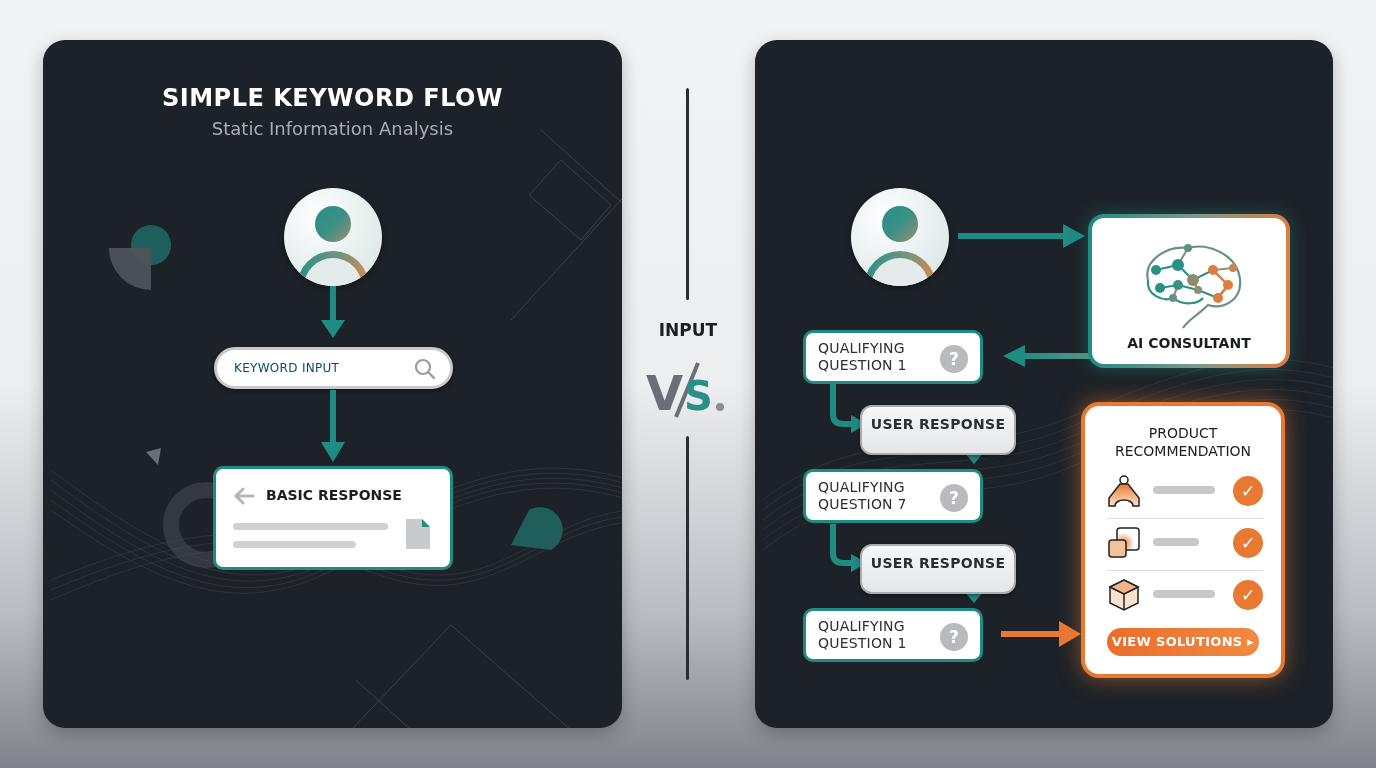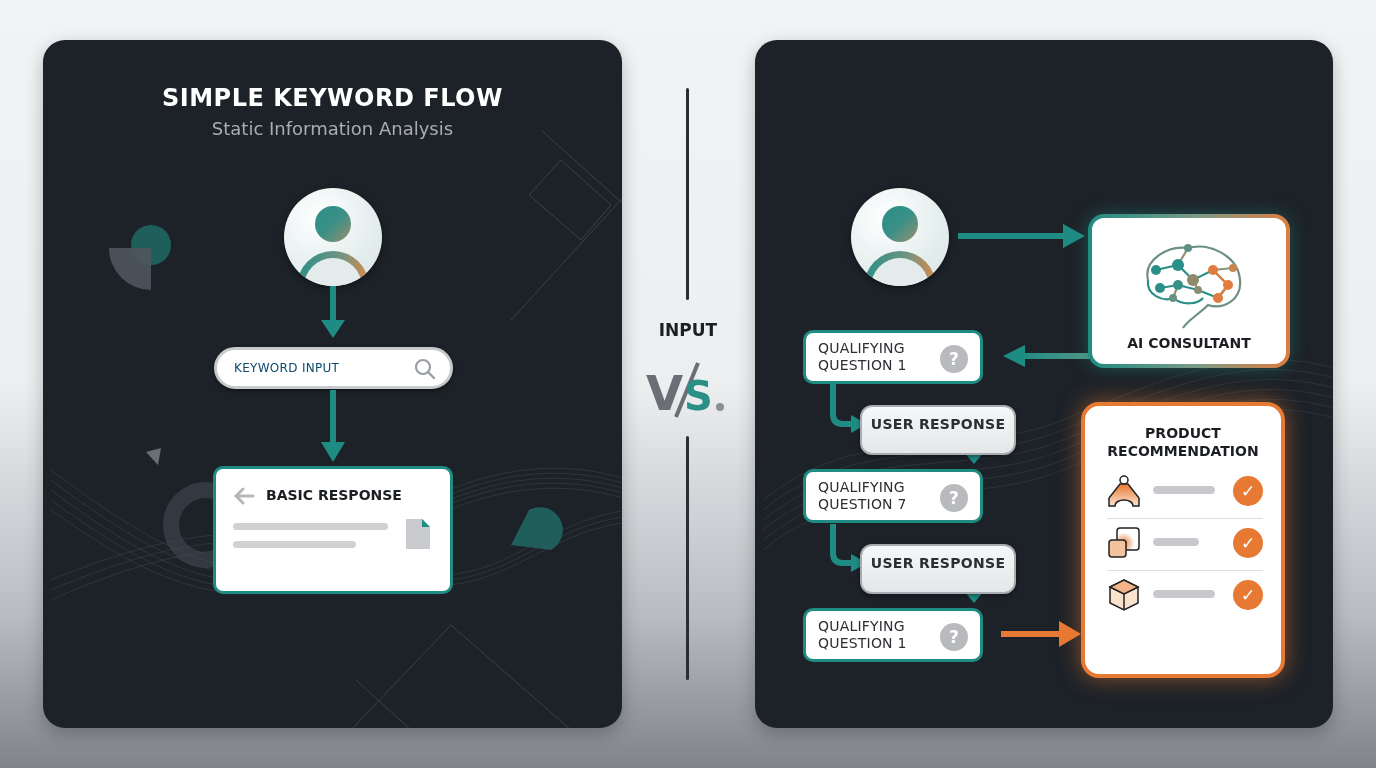--- a/index.html
+++ b/index.html
@@ -41,21 +41,21 @@
     background: linear-gradient(#e4eceb,#e4eceb) padding-box, linear-gradient(90deg, #2a8f86, #6f9484 60%, #d98a4a) border-box;
   }
   .kw-input {
     position: absolute; left: 171px; top: 307px; width: 239px; height: 42px;
     background: #ffffff; border: 3px solid #c7cacd; border-radius: 22px;
     box-shadow: 0 2px 4px rgba(0,0,0,0.4);
   }
   .kw-input .label { position: absolute; left: 17px; top: 11px; font-size: 12px; color: #0c4a6e; letter-spacing: 0.3px; }
   .kw-input .search { position: absolute; right: 14px; top: 8px; }
   .basic-card {
-    position: absolute; left: 170px; top: 426px; width: 240px; height: 128px;
+    position: absolute; left: 170px; top: 426px; width: 240px; height: 104px;
     background: #ffffff; border: 3px solid #1f8c84; border-radius: 10px;
   }
   .basic-card .title { position: absolute; left: 50px; top: 18px; font-size: 14px; font-weight: bold; color: #1b1e22; }
   .basic-card .back { position: absolute; left: 17px; top: 18px; }
   .line { position: absolute; height: 7px; background: #cfd1d3; border-radius: 4px; }
   .doc { position: absolute; }
   .arrow-v { position: absolute; }
   .versus-label {
     position: absolute; left: 640px; top: 320px; width: 96px; text-align: center;
     font-weight: bold; font-size: 17px; color: #1b1e22;
@@ -89,21 +89,21 @@
     box-shadow: 0 2px 4px rgba(0,0,0,0.4);
     font-weight: bold;
   }
   .ur-pill .text { position: absolute; left: 0; right: 0; top: 9px; text-align: center; font-size: 14px; color: #2b2e33; letter-spacing: 0.3px; }
 
   .prod-card {
     position: absolute; left: 326px; top: 362px; width: 204px; height: 276px;
     background: #ffffff; border: 4px solid #e87933; border-radius: 18px;
     box-shadow: 0 0 22px rgba(232,121,51,0.55);
   }
-  .prod-card .title { position: absolute; left: 0; right: 0; top: 18px; text-align: center; font-size: 14px; font-weight: bold; line-height: 18px; color: #1b1e22; }
+  .prod-card .title { position: absolute; left: 0; right: 0; top: 18px; text-align: center; font-size: 14px; font-weight: normal; line-height: 18px; color: #1b1e22; }
   .prod-row { position: absolute; left: 22px; width: 156px; height: 46px; }
   .prod-row .ico { position: absolute; left: 0; top: 6px; }
   .prod-row .bar { position: absolute; left: 46px; top: 18px; height: 8px; background: #c6c8cb; border-radius: 4px; }
   .prod-row .check {
     position: absolute; right: 0; top: 8px; width: 30px; height: 30px; border-radius: 50%;
     background: #e87933; color: #ffffff; text-align: center; line-height: 30px; font-size: 17px; font-weight: bold;
   }
   .sep { position: absolute; left: 22px; width: 156px; height: 1px; background: #dcdde0; }
   .view-btn {
     position: absolute; left: 22px; top: 222px; width: 152px; height: 28px; border-radius: 14px;
@@ -345,14 +345,15 @@
       <svg class="ico" width="34" height="34">
         <path d="M17 2 L31 9 L31 25 L17 32 L3 25 L3 9 Z" fill="#fbe2cd" stroke="#222" stroke-width="1.5"></path>
         <path d="M3 9 L17 16 L31 9 M17 16 L17 32" fill="none" stroke="#222" stroke-width="1.5"></path>
         <path d="M3 9 L17 2 L31 9 L17 16 Z" fill="#f3b48a"></path>
         <path d="M3 9 L17 2 L31 9 L17 16 Z" fill="none" stroke="#222" stroke-width="1.5"></path>
       </svg>
       <div class="bar" style="width:62px;"></div>
       <div class="check">✓</div>
     </div>
 
+    <div class="view-btn">VIEW SOLUTIONS ▸</div>
   </div>
 </div>
 
 </body></html>

